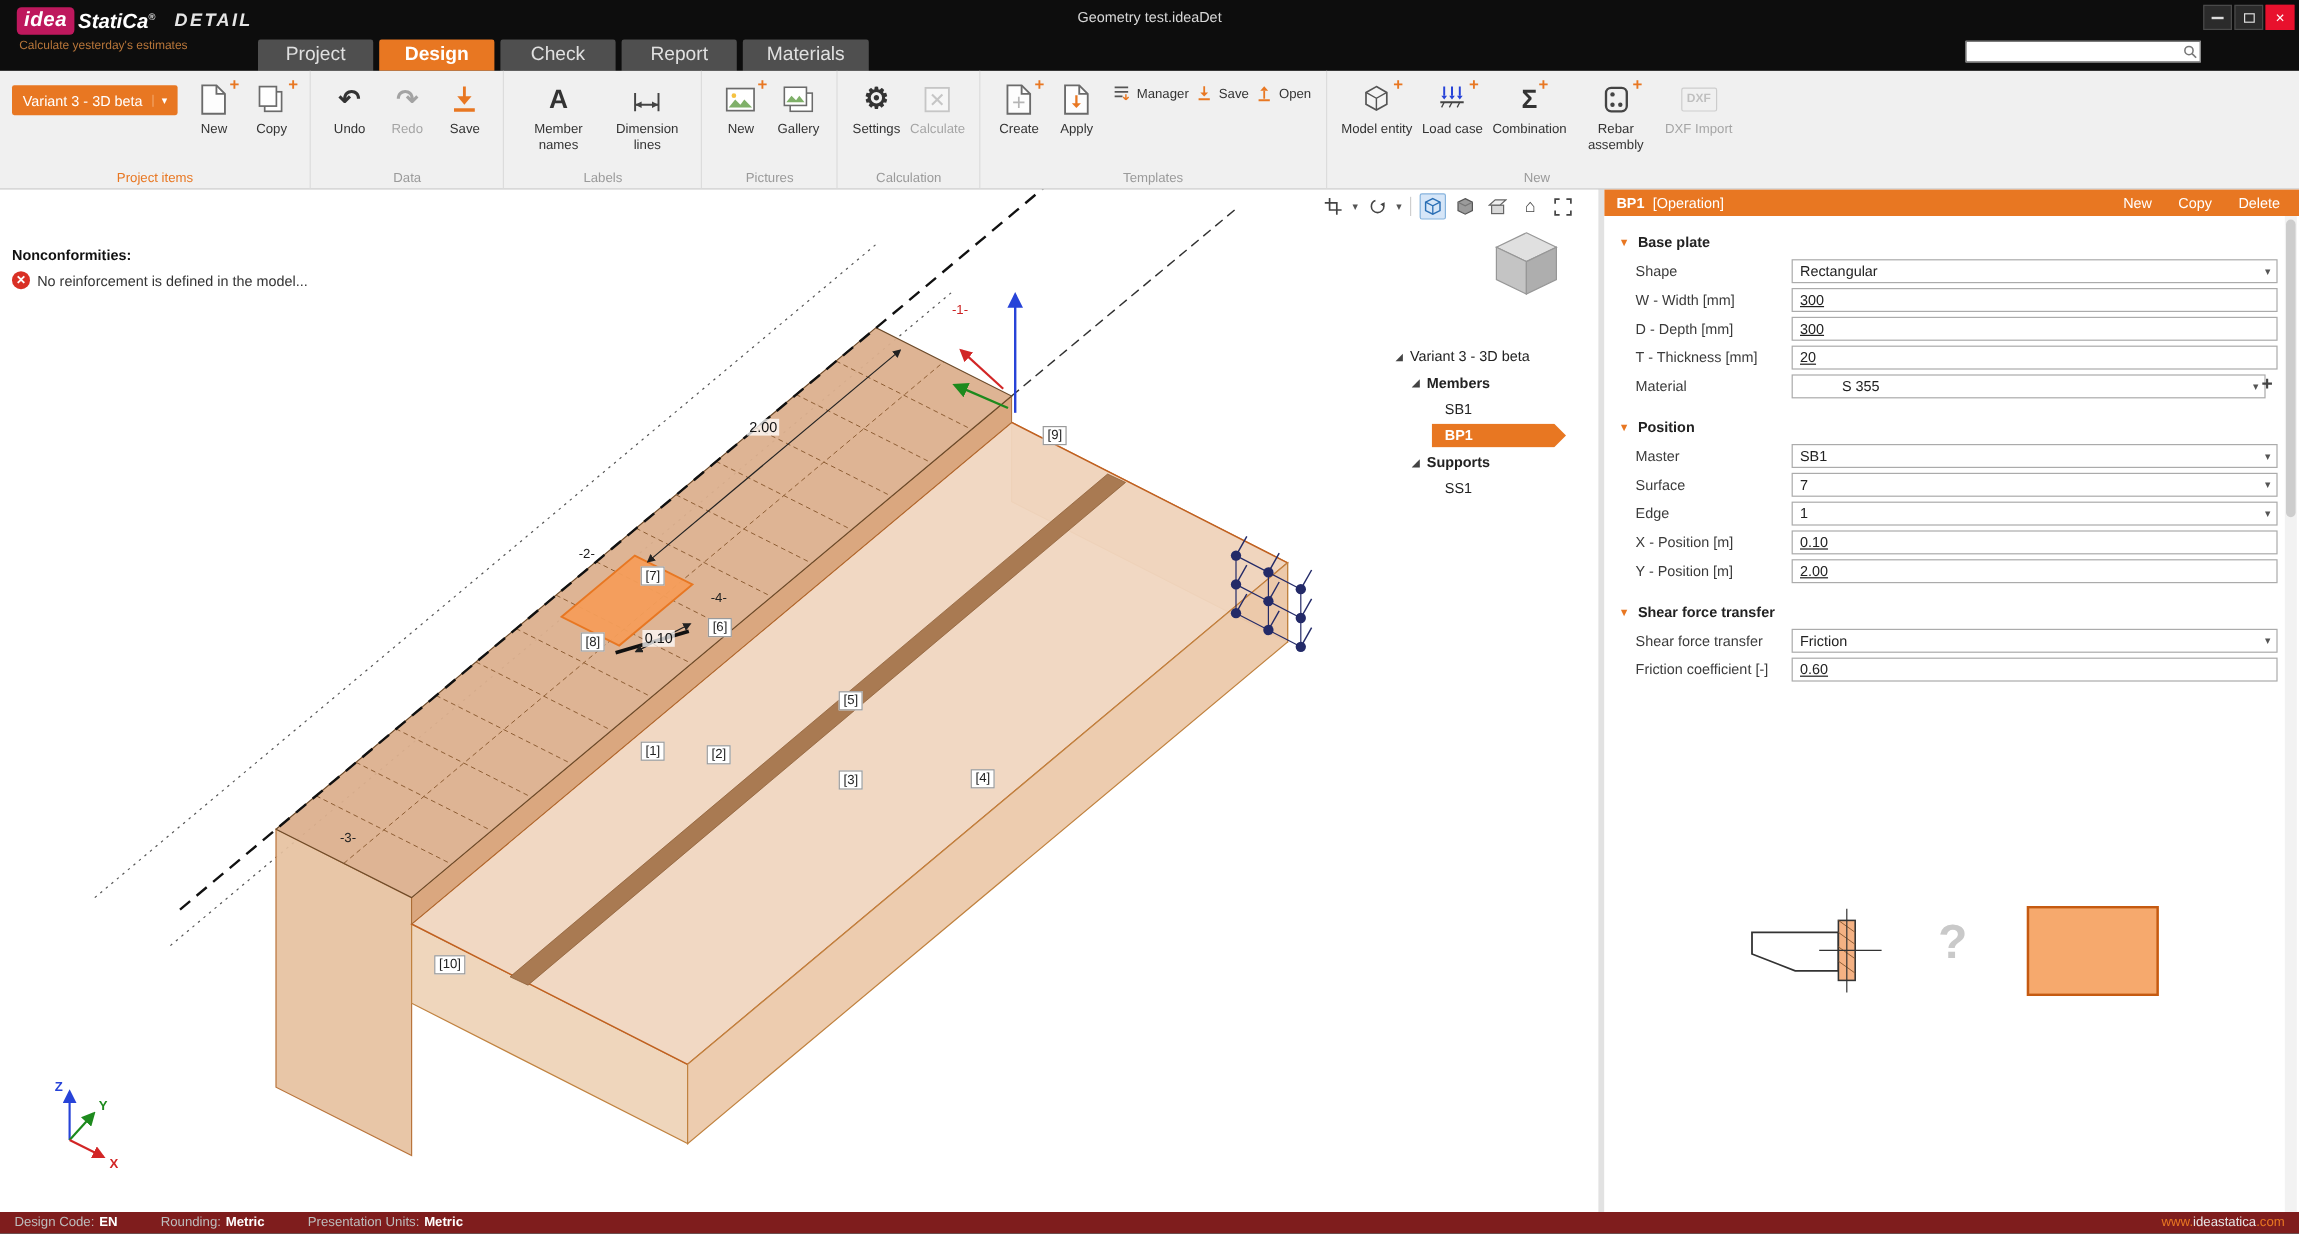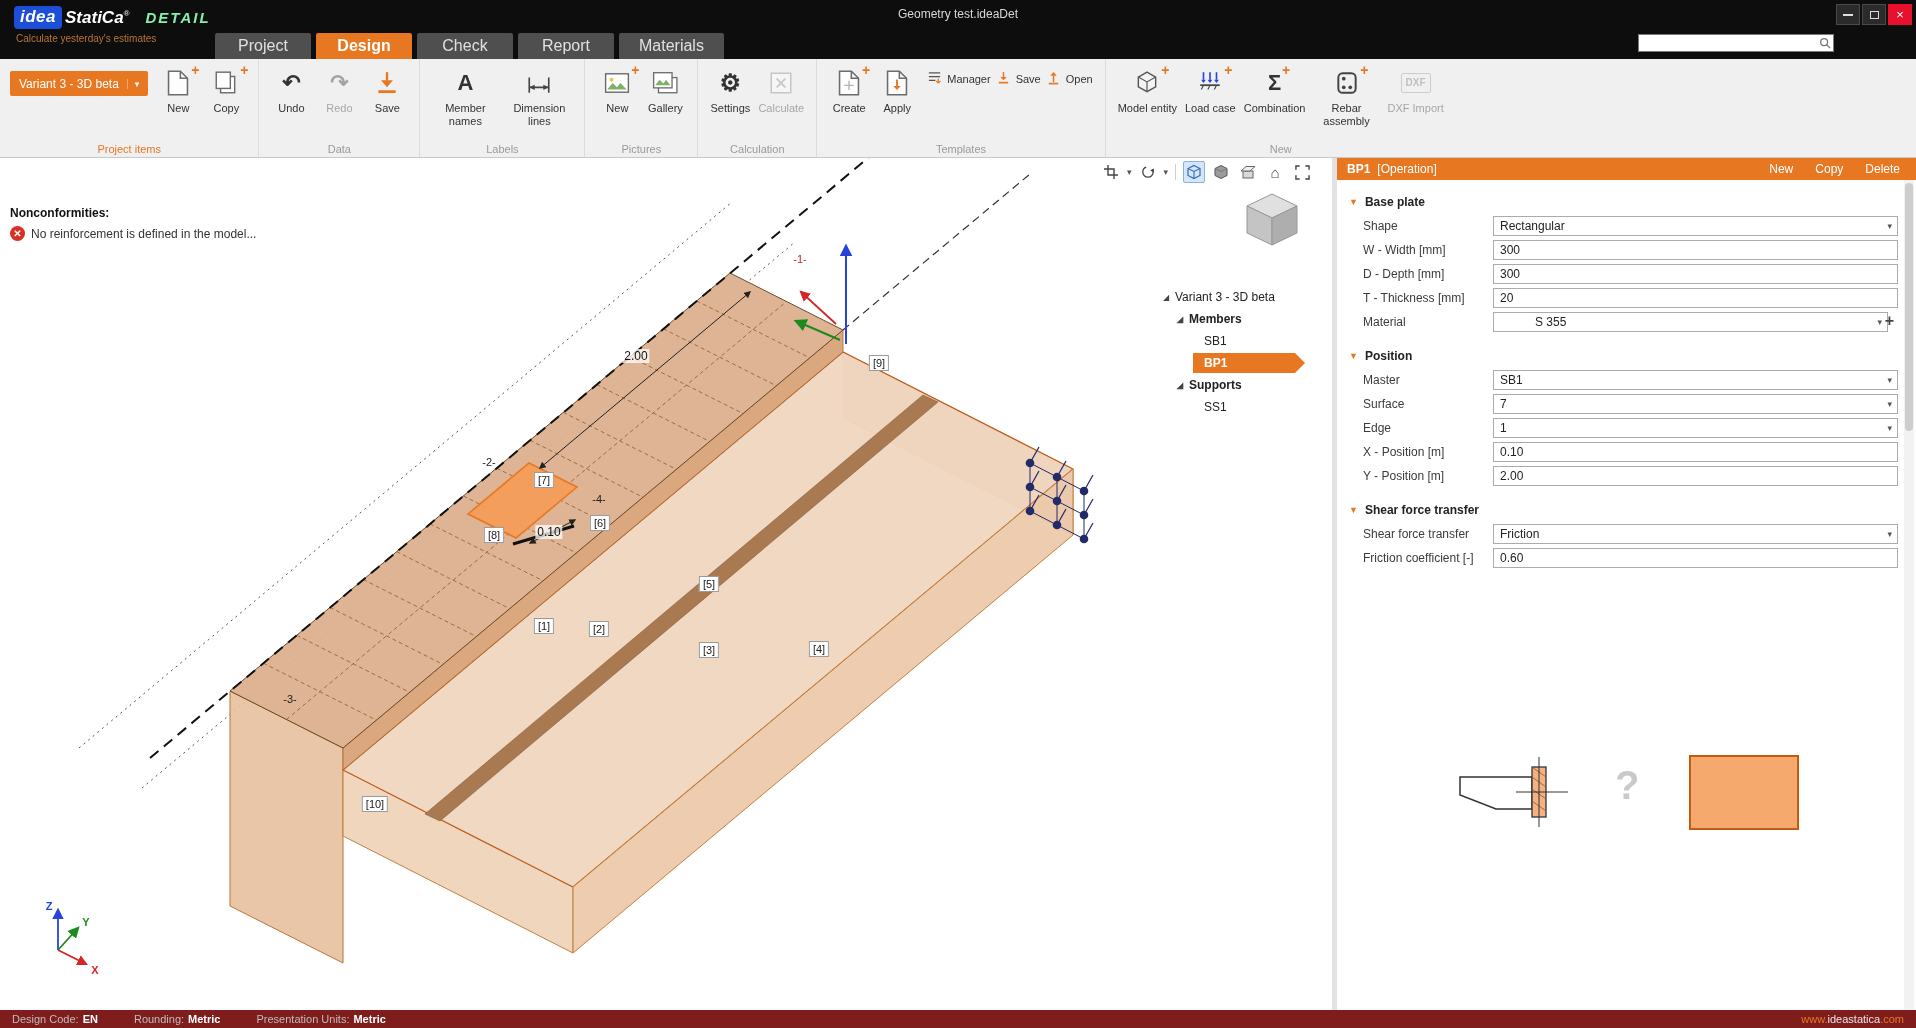--- a/index.html
+++ b/index.html
@@ -2,24 +2,24 @@
 <html><head>
 <meta charset="utf-8">
 <style>
   * { margin:0; padding:0; box-sizing:border-box; }
   html,body { width:1916px; height:1028px; overflow:hidden; }
   body { font-family:"Liberation Sans", sans-serif; font-size:12px; background:#000; position:relative; cursor:default; }
 
   
   .header { position:absolute; left:0; top:0; width:1916px; height:59px; background:#0d0d0d; }
   .brand { position:absolute; left:14px; top:6px; display:flex; align-items:center; }
-  .brand-idea { background:#1d4ed8; color:#fff; font-weight:bold; font-style:italic; font-size:17px; padding:1px 6px 2px; border-radius:4px; letter-spacing:.5px; }
+  .brand-idea { background:#be185d; color:#fff; font-weight:bold; font-style:italic; font-size:17px; padding:1px 6px 2px; border-radius:4px; letter-spacing:.5px; }
   .brand-statica { color:#fff; font-weight:bold; font-style:italic; font-size:17px; margin-left:3px; }
   .brand-reg { color:#ddd; font-size:8px; vertical-align:super; }
-  .brand-module { color:#86efac; font-weight:bold; font-style:italic; font-size:15px; letter-spacing:2px; margin-left:16px; }
+  .brand-module { color:#e5e5e5; font-weight:bold; font-style:italic; font-size:15px; letter-spacing:2px; margin-left:16px; }
   .tagline { position:absolute; left:16px; top:33px; color:#b8763a; font-size:10px; }
   .win-title { position:absolute; left:0; right:0; top:7px; text-align:center; color:#d8d8d8; font-size:12px; }
   .win-btns { position:absolute; right:4px; top:4px; display:flex; gap:2px; }
   .win-btn { width:24px; height:21px; background:#2b2b2b; border:1px solid #4a4a4a; display:flex; align-items:center; justify-content:center; color:#ddd; font-size:11px; }
   .win-btn.close { background:#e8112d; border-color:#e8112d; color:#fff; font-size:13px; }
   .min-glyph { display:block; width:10px; height:2px; background:#ddd; }
   .max-glyph { display:block; width:9px; height:8px; border:1.5px solid #ddd; }
   .tabs { position:absolute; left:215px; top:33px; display:flex; gap:5px; }
   .tab { height:26px; min-width:96px; padding:0 20px; background:#4f4f4f; color:#e0e0e0; display:flex; align-items:center; justify-content:center; font-size:16px; border-radius:2px 2px 0 0; }
   .tab.active { background:#e87722; color:#fff; font-weight:bold; }
@@ -82,21 +82,21 @@
   .ph-actions { margin-left:auto; display:flex; gap:22px; }
   .ph-actions span { cursor:pointer; }
   .pcontent { position:absolute; left:0; top:22px; right:14px; }
   .psec { margin:15px 0 5px; padding-left:12px; display:flex; align-items:center; gap:7px; font-weight:bold; font-size:12px; color:#222; }
   .pchev { color:#e87722; font-size:9px; }
   .prow { position:relative; height:24px; }
   .plabel { position:absolute; left:26px; top:5px; color:#3b3b3b; font-size:12px; white-space:nowrap; }
   .pctrl { position:absolute; left:156px; right:4px; top:2px; height:20px; }
   .pselect { border:1px solid #ababab; background:#fff; height:20px; display:flex; align-items:center; padding-left:6px; font-size:12px; color:#222; }
   .pselect .chev { margin-left:auto; padding-right:5px; font-size:9px; color:#555; }
-  .pinput { border:1px solid #ababab; width:100%; height:20px; font-size:12px; padding-left:6px; font-family:"Liberation Sans",sans-serif; color:#222; outline:none; }
+  .pinput { border:1px solid #ababab; width:100%; height:20px; font-size:12px; padding-left:6px; font-family:"Liberation Sans",sans-serif; color:#222; outline:none;text-decoration:underline; }
   .mat-ctrl { right:14px;padding-left:41px; }
   .plus-btn { position:absolute; right:8px; top:3px; font-size:16px; font-weight:bold; color:#444; line-height:16px; }
   .panel-scroll { position:absolute; right:2px; top:22px; bottom:0; width:10px; background:#f2f2f2; }
   .panel-scroll .thumb { position:absolute; left:1px; right:1px; top:3px; height:248px; background:#cdcdcd; border-radius:4px; }
   .panel-diagrams { position:absolute; left:0; top:597px; right:14px; height:90px; }
   .diag-left { position:absolute; left:117px; top:2px; }
   .help-q { position:absolute; left:278px; top:8px; font-size:40px; font-weight:bold; color:#c9c9c9; }
   .diag-right { position:absolute; left:352px; top:0; width:110px; height:75px; background:#f6a96d; border:2px solid #c55a11; }
 
   

